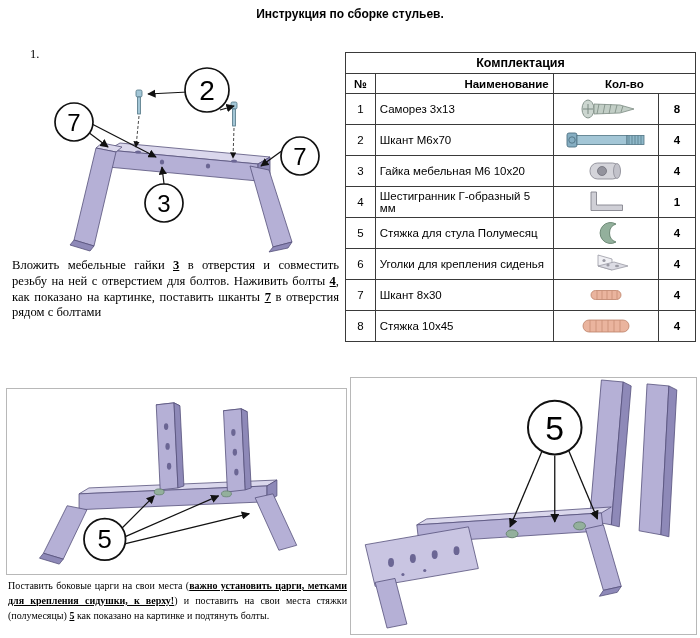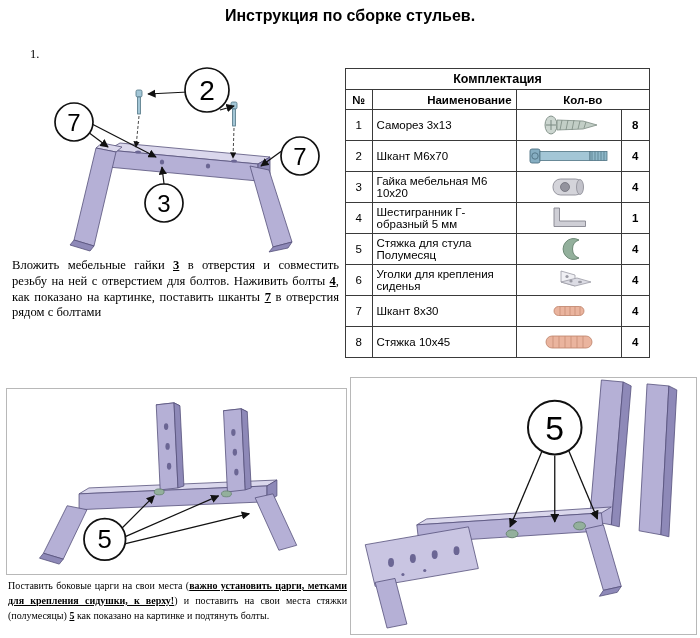--- a/index.html
+++ b/index.html
@@ -1,31 +1,31 @@
 <!DOCTYPE html>
 <html><head>
 <meta charset="utf-8">
 <style>
   * { margin:0; padding:0; box-sizing:border-box; }
   html,body { background:#fff; }
   body { width:700px; height:638px; font-family:"Liberation Serif", serif; color:#000; }
   .page { position:relative; width:700px; height:638px; background:#fff; overflow:hidden; }
 
   .title { position:absolute; top:7px; left:0; width:100%; text-align:center;
-           font-family:"Liberation Sans", sans-serif; font-size:16px; font-weight:bold; }
+           font-family:"Liberation Sans", sans-serif; font-size:12px; font-weight:bold; }
 
   .step-heading { position:absolute; top:47px; left:30px; font-size:12.5px; display:flex; gap:18px; }
 
   .diagram1 { position:absolute; left:12px; top:64px; width:322px; height:192px; }
   .caption1 { position:absolute; left:12px; top:258px; width:327px; font-size:12.6px;
               line-height:15.8px; text-align:justify; }
   .ref { font-weight:bold; text-decoration:underline; }
   .bold-u { font-weight:bold; text-decoration:underline; }
 
-  table.parts { position:absolute; left:345px; top:68px; width:305px; border-collapse:collapse;
+  table.parts { position:absolute; left:345px; top:52px; width:351px; border-collapse:collapse;
                 font-family:"Liberation Sans", sans-serif; font-size:11.5px; }
   table.parts th, table.parts td { border:1px solid #3a3a3a; padding:1px 4px; }
   .t-title { text-align:center; font-weight:bold; font-size:12.5px; height:21px; }
   .h-num, .h-qty { text-align:center; font-weight:bold; height:20px; }
   .h-name { text-align:right; font-weight:bold; }
   td.c-num { width:30px; text-align:center; height:31px; }
   td.c-name { width:181px; text-align:left; padding-left:6px; }
   td.c-img { width:102px; text-align:center; padding:0; }
   td.c-qty { width:38px; text-align:center; font-weight:bold; }
   td.c-img svg { display:block; margin:0 auto; }

